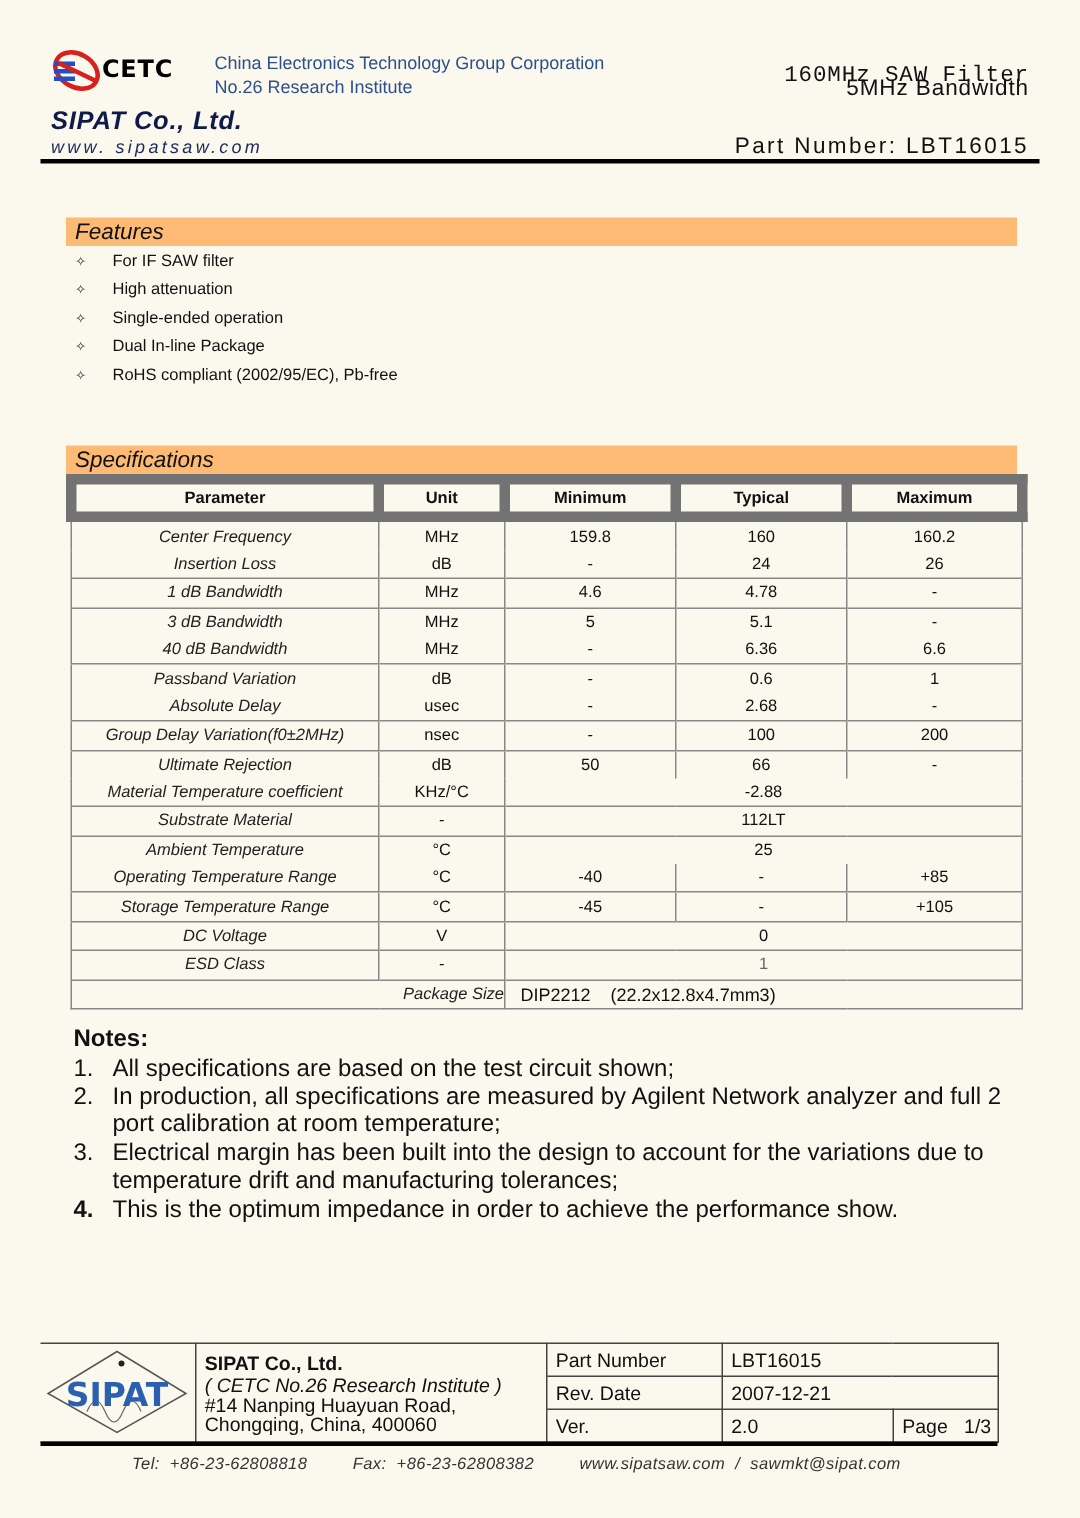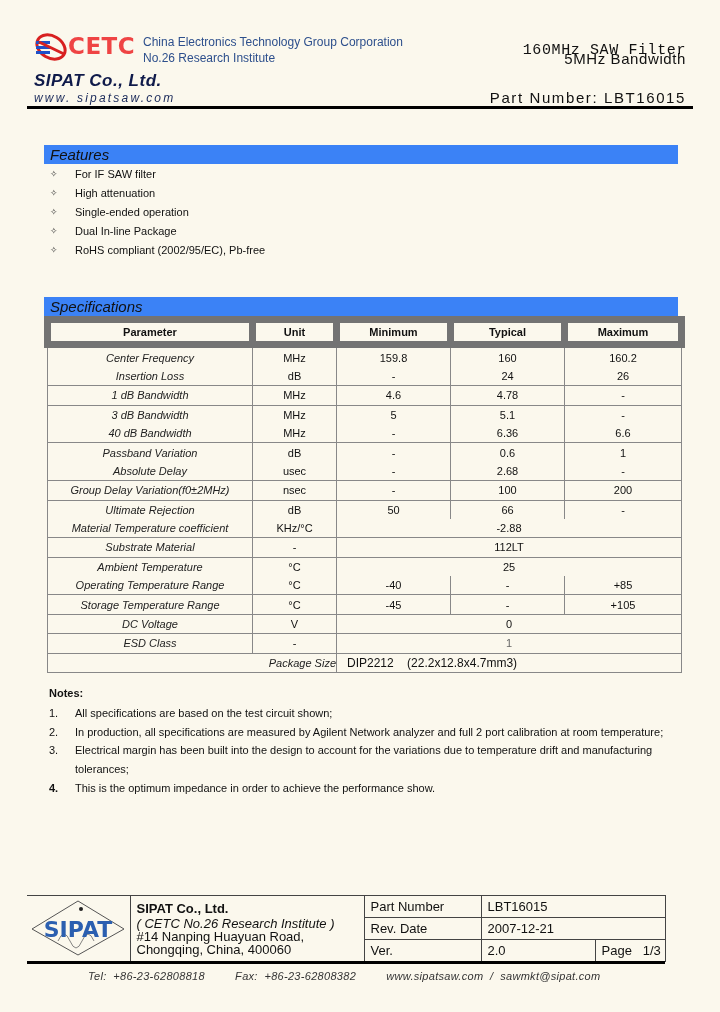--- a/index.html
+++ b/index.html
@@ -3,52 +3,52 @@
 <meta charset="utf-8">
 <style>
   html, body { margin: 0; padding: 0; }
   body {
     width: 720px; height: 1012px; background: #fbf8ed; position: relative;
     font-family: "Liberation Sans", sans-serif; color: #111; overflow: hidden;
   }
   .abs { position: absolute; }
   
   .cetc-logo { left: 34px; top: 33px; width: 96px; height: 26px; }
-  .cetc-text { left: 68px; top: 33px; font-weight: bold; font-size: 23px; color: #ef4444; letter-spacing: 0.5px; line-height: 26px; font-family: "DejaVu Sans", sans-serif; }
+  .cetc-text { left: 68px; top: 33px; font-weight: bold; font-size: 16px; color: #000000; letter-spacing: 0.5px; line-height: 26px; font-family: "DejaVu Sans", sans-serif; }
   .corp1, .corp2 { left: 143px; font-size: 12px; color: #2d4f8c; line-height: 14px; }
   .corp1 { top: 35px; }
   .corp2 { top: 51px; }
   .sipat-name { left: 34px; top: 71px; font-size: 17px; font-style: italic; font-weight: bold; color: #0f1a4a; letter-spacing: 0.5px; }
   .sipat-web { left: 34px; top: 91px; font-size: 12px; font-style: italic; color: #1a2a5a; letter-spacing: 2.2px; text-align: center; }
   .title1, .title2 { right: 34px; font-size: 15px; color: #111; letter-spacing: 0.6px; }
   .title1 { top: 42px; font-family: Liberation Mono, monospace; }
   .title2 { top: 50px; }
   .partno { right: 34px; top: 89px; font-size: 15px; color: #111; letter-spacing: 1.6px; }
   .hr-top { left: 27px; top: 106px; width: 666px; height: 3px; background: #000; }
 
   
-  .section-bar { left: 44px; width: 634px; height: 19px; background: #3b82f6; font-style: italic; font-size: 15px; line-height: 19px; padding-left: 6px; box-sizing: border-box; color: #111; }
+  .section-bar { left: 44px; width: 634px; height: 19px; background: #fdba74; font-style: italic; font-size: 15px; line-height: 19px; padding-left: 6px; box-sizing: border-box; color: #111; }
   .feat-bar { top: 145px; }
   .spec-bar { top: 297px; }
 
   .feature-list { left: 50px; top: 165px; margin: 0; padding: 0; list-style: none; }
   .feature-list li { height: 19px; line-height: 19px; font-size: 11px; display: flex; }
   .feature-list .bullet { width: 25px; font-size: 9px; color: #333; }
 
   
   .spec-table { left: 44px; top: 316px; width: 634px; border-collapse: collapse; table-layout: fixed; }
   .spec-table td, .spec-table th { height: 18.4px; padding: 0; font-size: 11px; text-align: center; border-left: 1px solid #888; border-right: 1px solid #888; }
   .spec-table th { font-weight: bold; border: 7px solid #737373; }
   .spec-table td.param { font-style: italic; color: #222; }
   .spec-table tr.bt td { border-top: 1px solid #888; }
   .spec-table tr.last td { border-bottom: 1px solid #888; }
   .spec-table td.pkg { font-size: 12px; }
 
   
-  .notes { left: 49px; top: 685px; width: 620px; font-size: 11px; }
+  .notes { left: 49px; top: 685px; width: 620px; font-size: 16px; }
   .notes .hdr { font-weight: bold; height: 19px; line-height: 16px; }
   .notes .note { display: flex; line-height: 18.7px; }
   .notes .num { width: 26px; flex: none; }
 
   
   .footer-table { left: 27px; top: 895px; width: 638px; border-collapse: collapse; table-layout: fixed; }
   .footer-table td { border: 1px solid #444; font-size: 13px; padding: 0 6px; height: 21px; }
   .footer-bottom-line { left: 27px; top: 961px; width: 638px; height: 3px; background: #000; }
   .footer-contact { left: 88px; top: 970px; font-size: 11px; color: #333; letter-spacing: 0.3px; white-space: pre; font-style: italic; }
   .company-block { font-size: 11px; line-height: 13px; }

